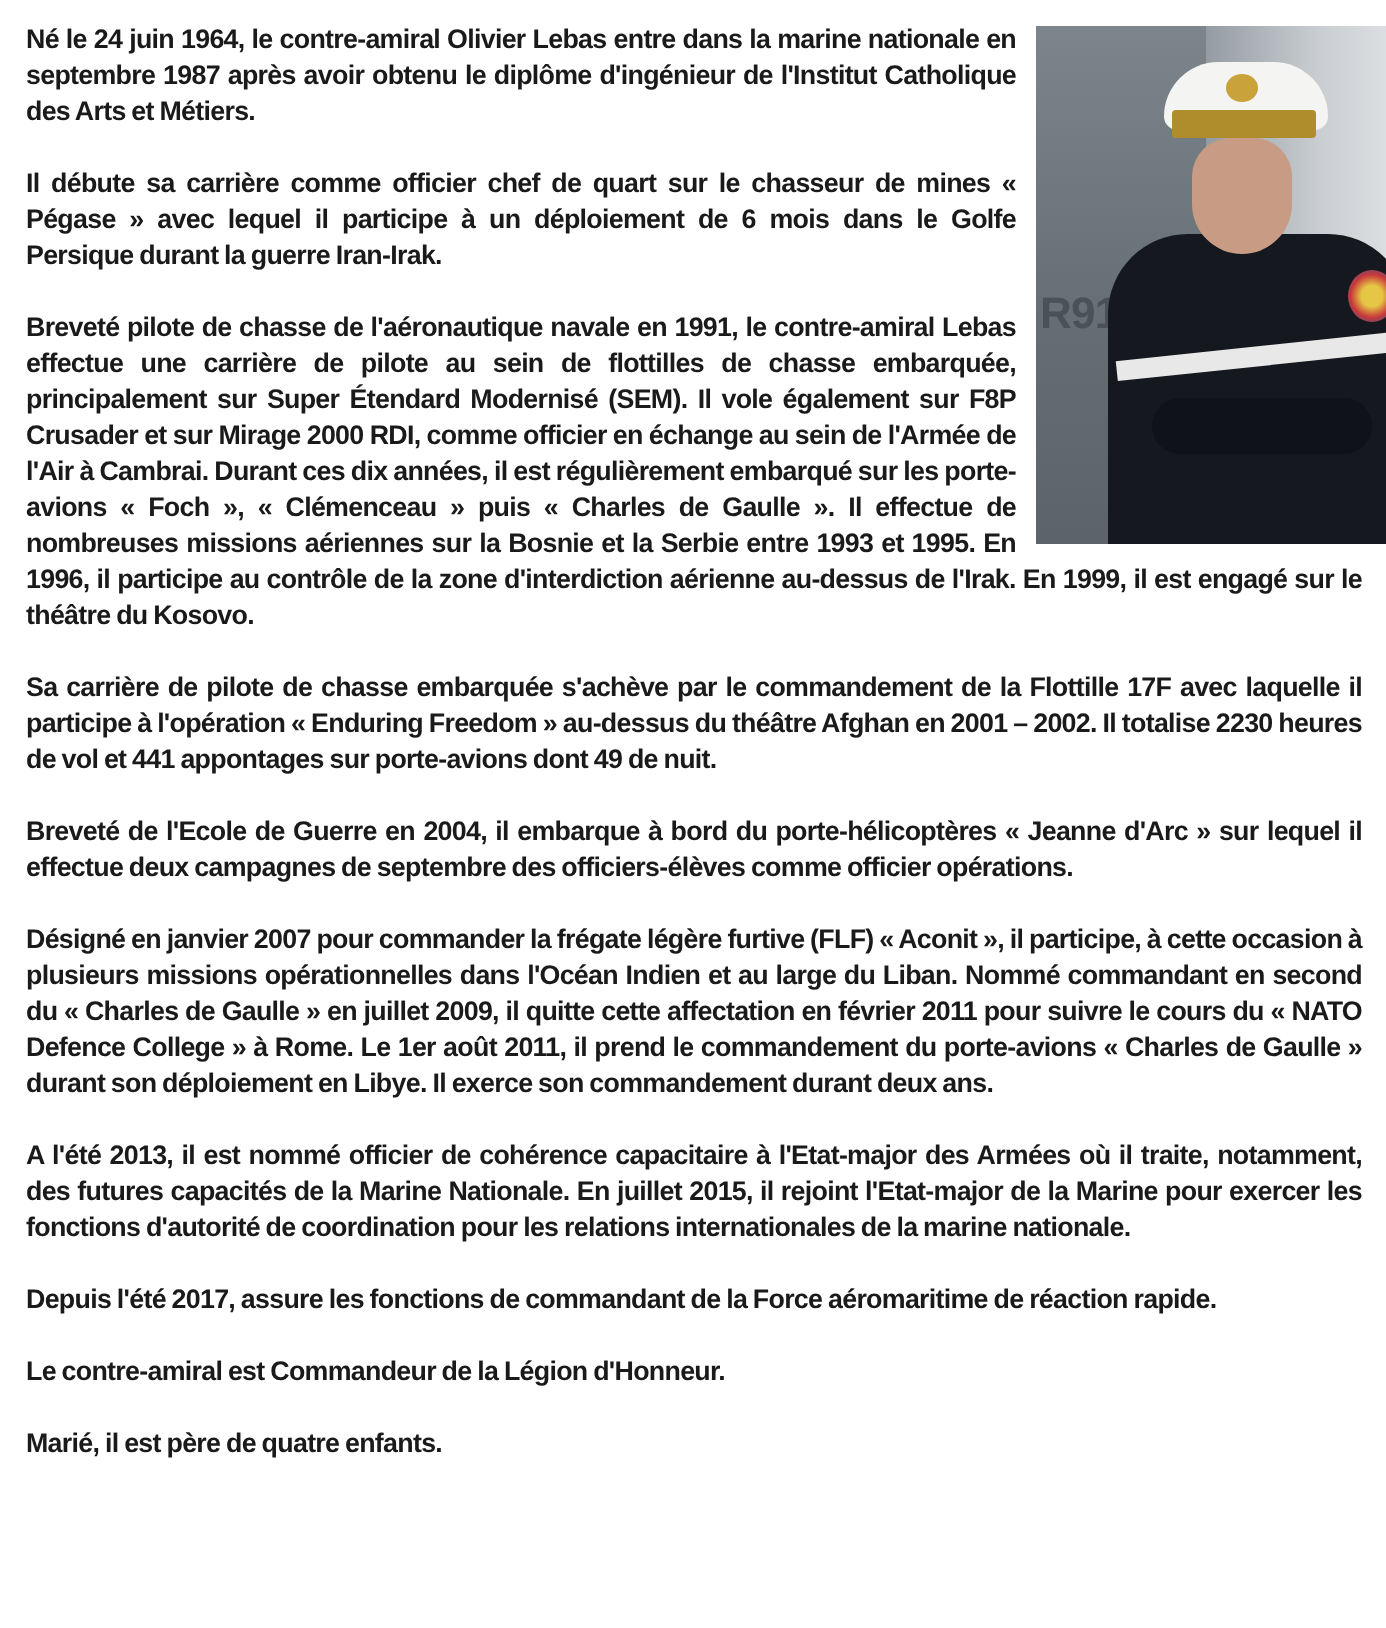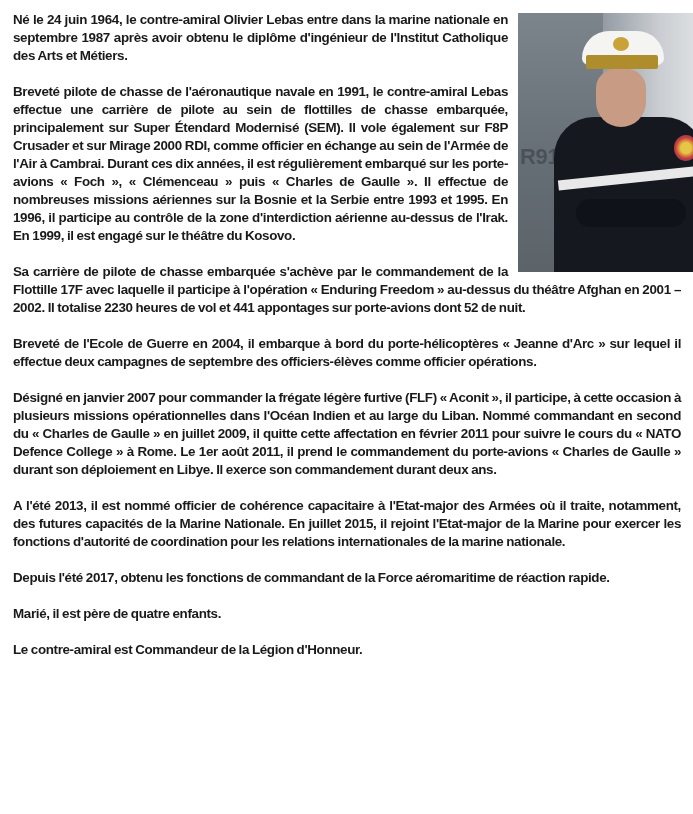--- a/index.html
+++ b/index.html
@@ -39,21 +39,22 @@
     <div class="stripe"></div>
     <div class="arms"></div>
     <div class="patch"></div>
     <div class="face"></div>
     <div class="cap"></div>
     <div class="cap-band"></div>
     <div class="badge"></div>
   </div>
 
   <p>Né le 24 juin 1964, le contre-amiral Olivier Lebas entre dans la marine nationale en septembre 1987 après avoir obtenu le diplôme d'ingénieur de l'Institut Catholique des Arts et Métiers.</p>
+  <p>Il débute sa carrière comme officier chef de quart sur le chasseur de mines « Pégase » avec lequel il participe à un déploiement de 6 mois dans le Golfe Persique durant la guerre Iran-Irak.</p>
   <p>Breveté pilote de chasse de l'aéronautique navale en 1991, le contre-amiral Lebas effectue une carrière de pilote au sein de flottilles de chasse embarquée, principalement sur Super Étendard Modernisé (SEM). Il vole également sur F8P Crusader et sur Mirage 2000 RDI, comme officier en échange au sein de l'Armée de l'Air à Cambrai. Durant ces dix années, il est régulièrement embarqué sur les porte-avions « Foch », « Clémenceau » puis « Charles de Gaulle ». Il effectue de nombreuses missions aériennes sur la Bosnie et la Serbie entre 1993 et 1995. En 1996, il participe au contrôle de la zone d'interdiction aérienne au-dessus de l'Irak. En 1999, il est engagé sur le théâtre du Kosovo.</p>
-  <p>Sa carrière de pilote de chasse embarquée s'achève par le commandement de la Flottille 17F avec laquelle il participe à l'opération « Enduring Freedom » au-dessus du théâtre Afghan en 2001 – 2002. Il totalise 2230 heures de vol et 441 appontages sur porte-avions dont 52 de nuit.</p>
+  <p>Sa carrière de pilote de chasse embarquée s'achève par le commandement de la Flottille 17F avec laquelle il participe à l'opération « Enduring Freedom » au-dessus du théâtre Afghan en 2001 – 2002. Il totalise 2230 heures de vol et 441 appontages sur porte-avions dont 49 de nuit.</p>
   <p>Breveté de l'Ecole de Guerre en 2004, il embarque à bord du porte-hélicoptères « Jeanne d'Arc » sur lequel il effectue deux campagnes de septembre des officiers-élèves comme officier opérations.</p>
   <p>Désigné en janvier 2007 pour commander la frégate légère furtive (FLF) « Aconit », il participe, à cette occasion à plusieurs missions opérationnelles dans l'Océan Indien et au large du Liban. Nommé commandant en second du « Charles de Gaulle » en juillet 2009, il quitte cette affectation en février 2011 pour suivre le cours du « NATO Defence College » à Rome. Le 1er août 2011, il prend le commandement du porte-avions « Charles de Gaulle » durant son déploiement en Libye. Il exerce son commandement durant deux ans.</p>
   <p>A l'été 2013, il est nommé officier de cohérence capacitaire à l'Etat-major des Armées où il traite, notamment, des futures capacités de la Marine Nationale. En juillet 2015, il rejoint l'Etat-major de la Marine pour exercer les fonctions d'autorité de coordination pour les relations internationales de la marine nationale.</p>
-  <p class="short">Depuis l'été 2017, obtenu les fonctions de commandant de la Force aéromaritime de réaction rapide.</p>
+  <p class="short">Depuis l'été 2017, assure les fonctions de commandant de la Force aéromaritime de réaction rapide.</p>
+  <p class="short">Le contre-amiral est Commandeur de la Légion d'Honneur.</p>
   <p class="short">Marié, il est père de quatre enfants.</p>
-  <p class="short">Le contre-amiral est Commandeur de la Légion d'Honneur.</p>
 </div>
 
 </body></html>

